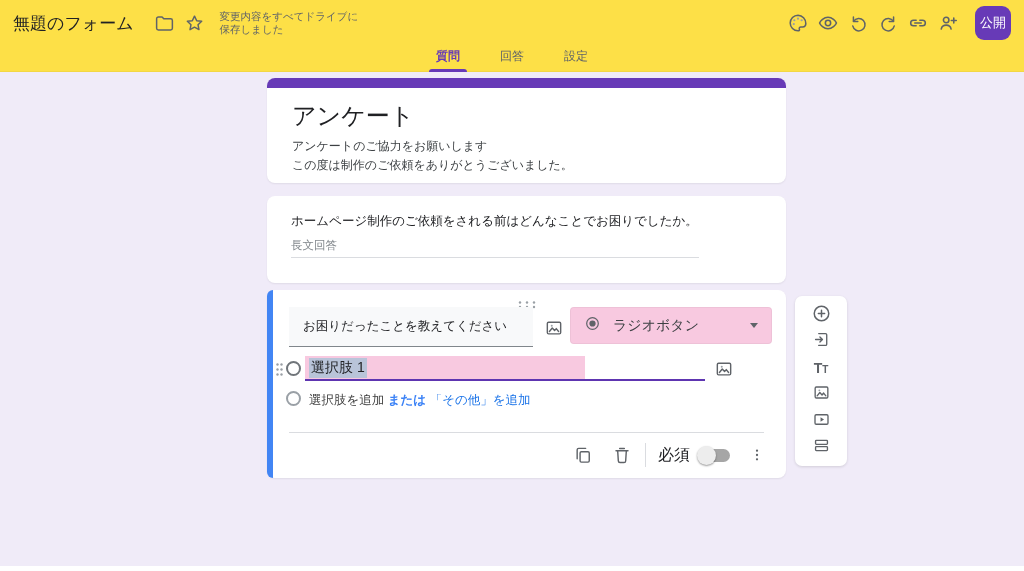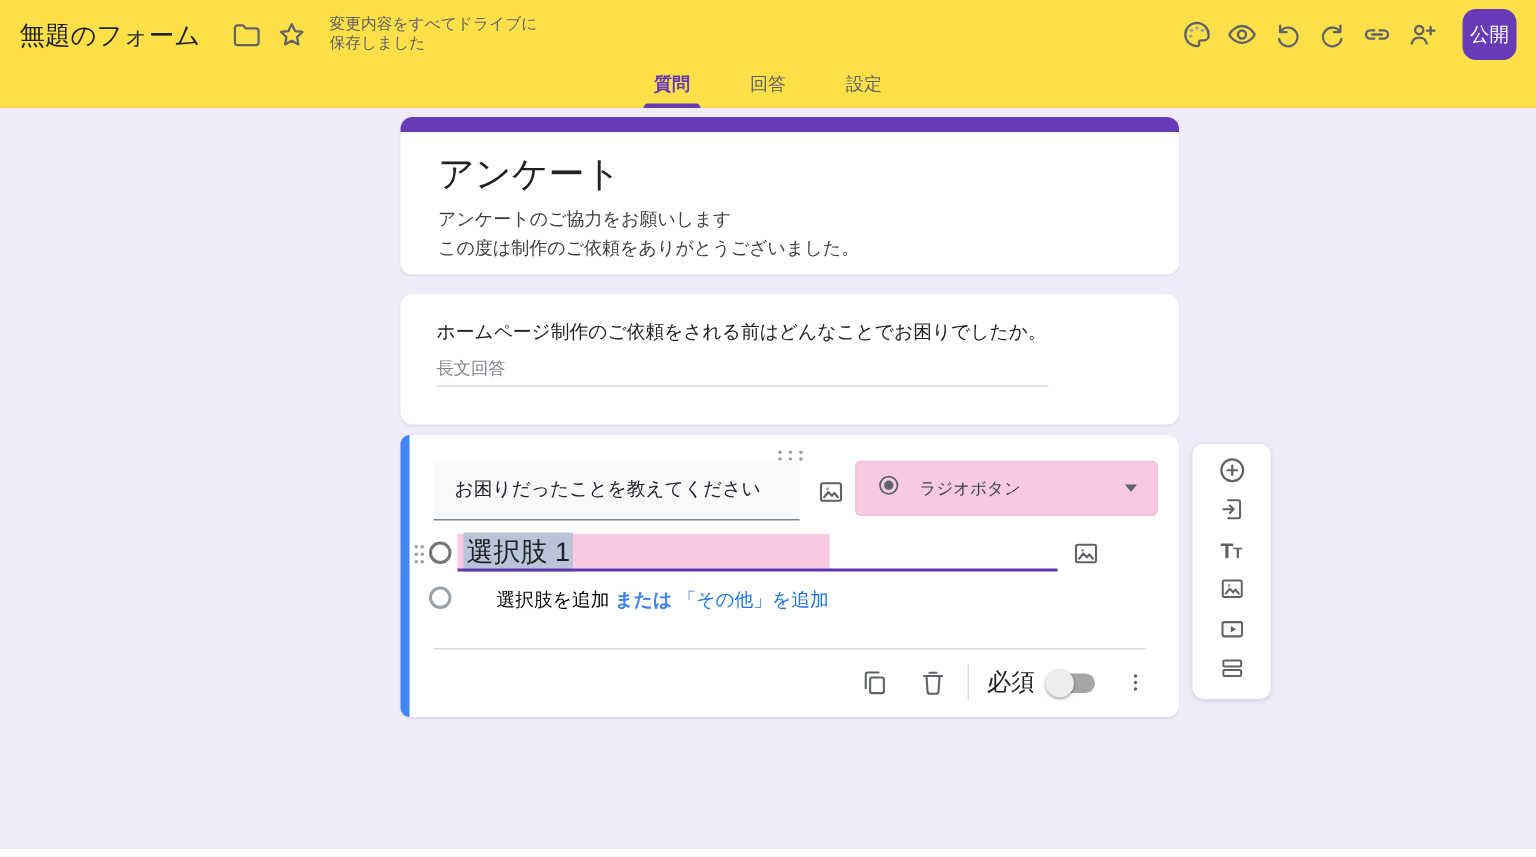--- a/index.html
+++ b/index.html
@@ -34,32 +34,32 @@
   .q2-title { position:absolute; left:24px; top:17px; font-size:12.5px; color:#202124; }
   .q2-placeholder { position:absolute; left:24px; top:42px; font-size:11.5px; color:#80868b; }
   .q2-line { position:absolute; left:24px; top:61px; width:408px; height:0; border-top:1px solid #dadce0; }
   
   .active-card { left:267px; top:290px; width:519px; height:188px; }
   .blue-strip { position:absolute; left:0; top:0; bottom:0; width:6px; background:#4285f4; border-radius:8px 0 0 8px; }
   .drag-handle { position:absolute; left:0; right:0; top:5px; display:flex; justify-content:center; cursor:grab; }
   .q-input { position:absolute; left:22px; top:17px; width:244px; height:40px; background:#f8f9fa; border-bottom:1px solid #80868b; display:flex; align-items:center; padding-left:14px; font-size:12.5px; color:#202124; cursor:text; }
   .q-image-btn { position:absolute; left:272px; top:23px; }
   .type-dropdown { position:absolute; left:303px; top:17px; width:202px; height:37px; background:#f8c9e0; border:1px solid rgba(0,0,0,0.04); border-radius:4px; display:flex; align-items:center; padding:0 13px; cursor:pointer; }
-  .type-label { margin-left:12px; font-size:11px; color:#3c4043; flex:1; }
+  .type-label { margin-left:12px; font-size:14px; color:#3c4043; flex:1; }
   .caret { width:0; height:0; border-left:4.5px solid transparent; border-right:4.5px solid transparent; border-top:5px solid #5f6368; }
   .opt-drag { position:absolute; left:8px; top:72px; cursor:grab; }
   .radio-circle { position:absolute; width:15px; height:15px; border-radius:50%; }
   .radio1 { left:19px; top:71px; border:2px solid #70757a; }
   .radio2 { left:19px; top:101px; border:2px solid #9aa0a6; }
-  .opt1-highlight { position:absolute; left:38px; top:66px; width:248px; height:23px; background:#f8c9e0; display:flex; align-items:center; padding-left:4px; font-size:18px; cursor:text; }
+  .opt1-highlight { position:absolute; left:38px; top:66px; width:280px; height:23px; background:#f8c9e0; display:flex; align-items:center; padding-left:4px; font-size:14px; cursor:text; }
   .opt1-selected { background:#b9c4d9; padding:1px 2px; }
   .opt1-underline { position:absolute; left:38px; top:89px; width:400px; height:2px; background:#5e35b1; }
   .opt1-image-btn { position:absolute; left:442px; top:64px; }
   .opt2-text { position:absolute; left:42px; top:102px; font-size:12.5px; white-space:nowrap; }
-  .opt2-add { color:#000000; cursor:text;margin-left:22px; }
+  .opt2-add { color:#404040; cursor:text; }
   .opt2-or { color:#3b82f6; font-weight:bold; }
   .opt2-other { color:#1a73e8; cursor:pointer; }
   .card-divider { position:absolute; left:22px; top:142px; width:475px; height:0; border-top:1px solid #dadce0; }
   .card-footer { position:absolute; left:0; right:14px; top:148px; height:34px; display:flex; align-items:center; justify-content:flex-end; }
   .footer-vr { width:1px; height:24px; background:#dadce0; margin:0 12px 0 8px; }
   .required-label { font-size:16px; color:#202124; margin-right:10px; }
   .toggle { position:relative; width:30px; height:13px; background:#a6a6a6; border-radius:7px; margin-right:12px; cursor:pointer; }
   .toggle-knob { position:absolute; left:-3px; top:-3px; width:19px; height:19px; border-radius:50%; background:#ededed; box-shadow:0 1px 2px rgba(0,0,0,0.4); }
   
   .side-toolbar { position:absolute; left:795px; top:296px; width:52px; height:170px; background:#fff; border-radius:7px; box-shadow:0 1px 3px rgba(0,0,0,0.13); display:flex; flex-direction:column; align-items:center; justify-content:space-between; padding:7px 0; }

